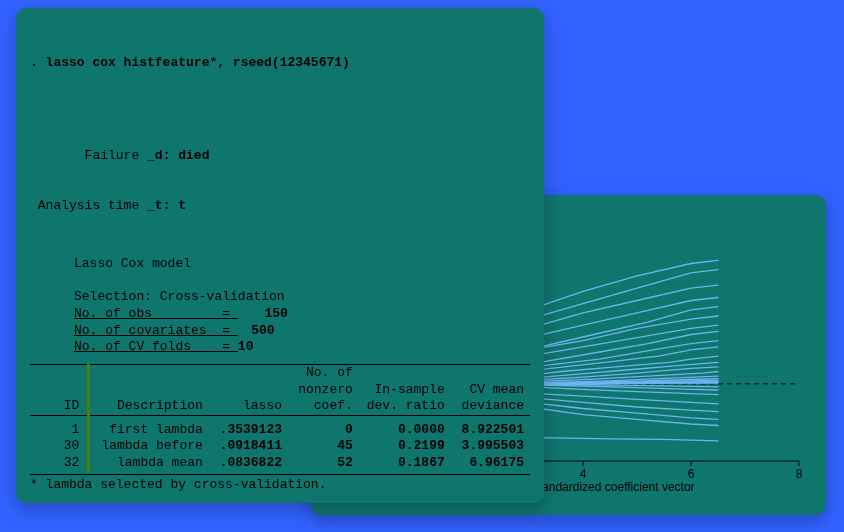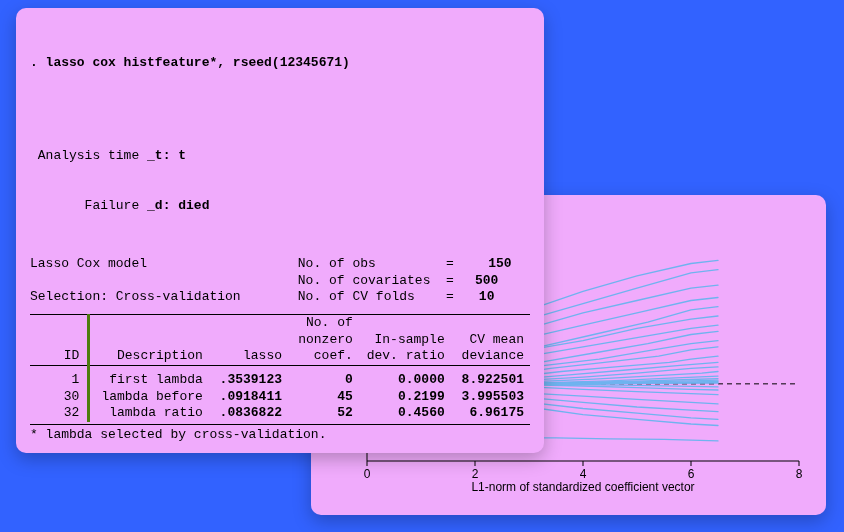--- a/index.html
+++ b/index.html
@@ -8,21 +8,21 @@
     width: 844px;
     height: 532px;
     background: #3262ff;
     font-family: "Courier New", Courier, monospace;
     font-size: 13px;
     color: #000;
     overflow: hidden;
   }
   .card {
     position: absolute;
-    background: #f0abfc;
+    background: #0f766e;
     border-radius: 10px;
     box-shadow: 0 6px 18px rgba(0,0,0,0.25);
   }
   
   .chart-card {
     left: 311px;
     top: 195px;
     width: 515px;
     height: 320px;
     padding: 0;
@@ -52,31 +52,32 @@
   }
   .output-card .section {
     white-space: pre;
   }
   .b { font-weight: bold; }
   .header-block { margin-bottom: 8px; }
   .model-block {
     position: relative;
     margin-top: 6px;
     margin-bottom: 8px;
+    margin-left: 44px;
   }
   .model-left {
     display: inline-block;
     width: 260px;
     vertical-align: top;
   }
   .model-right {
     display: inline-block;
     vertical-align: top;
   }
-  .kv-row { white-space: pre; }
+  .kv-row { white-space: pre; text-decoration: underline; }
   hr.sep {
     border: none;
     border-top: 1px solid #000;
     margin: 2px 0;
   }
   table.lambda-table {
     border-collapse: collapse;
     width: 100%;
     margin-top: 4px;
   }
@@ -172,34 +173,34 @@
       <path d="M38.0 146.9 L200.0 147.8 L254.0 149.0 L308.0 150.6 L362.0 152.4 L389.0 153.0 " stroke="#6fb3ef" stroke-width="1.3" fill="none" stroke-linejoin="round" stroke-linecap="round"></path>
       <path d="M38.0 146.9 L254.0 147.5 L308.0 148.4 L362.0 149.3 L389.0 149.9 " stroke="#6fb3ef" stroke-width="1.3" fill="none" stroke-linejoin="round" stroke-linecap="round"></path>
     </svg>
 </div>
 
 <div class="card output-card">
 
   <div class="section header-block">
     <div class="b">. lasso cox histfeature*, rseed(12345671)</div>
     <div style="height:10px"></div>
+    <div><span>       Failure </span><span class="b">_d:</span> <span class="b">died</span></div>
     <div><span> Analysis time </span><span class="b">_t:</span> <span class="b">t</span></div>
-    <div><span>       Failure </span><span class="b">_d:</span> <span class="b">died</span></div>
   </div>
 
   <div class="model-block">
     <div class="model-left">
       <div>Lasso Cox model</div>
       <div>&nbsp;</div>
       <div>Selection: Cross-validation</div>
     </div>
     <div class="model-right">
       <div class="kv-row"><span>No. of obs</span><span>         = </span><span class="b" style="display:inline-block;width:50px;text-align:right">150</span></div>
       <div class="kv-row"><span>No. of covariates</span><span>  = </span><span class="b" style="display:inline-block;width:50px;text-align:center">500</span></div>
-      <div class="kv-row"><span>No. of CV folds</span><span>    = </span><span class="b" style="display:inline-block;width:50px;text-align:center">10</span></div>
+      <div class="kv-row"><span>No. of CV folds</span><span>    = </span><span class="b" style="display:inline-block;width:50px;text-align:left">10</span></div>
     </div>
   </div>
 
   <table class="lambda-table">
     <thead>
       <tr>
         <th class="id-col top-border" style="width:55px"><br><br><span>ID</span></th>
         <th class="top-border" style="width:120px"><br><br><span>Description</span></th>
         <th class="top-border" style="width:80px"><br><br><span>lasso</span></th>
         <th class="top-border" style="width:70px"><span>No. of</span><br><span>nonzero</span><br><span>coef.</span></th>
@@ -219,23 +220,23 @@
         <tr>
           <td class="id-col" style="white-space:pre">   30</td>
           <td>lambda before</td>
           <td class="b">.0918411</td>
           <td class="b">45</td>
           <td class="b">0.2199</td>
           <td class="b">3.995503</td>
         </tr>
         <tr>
           <td class="id-col" style="white-space:pre">   32</td>
-          <td>lambda ratio</td>
+          <td>lambda mean</td>
           <td class="b">.0836822</td>
           <td class="b">52</td>
-          <td class="b">0.4560</td>
+          <td class="b">0.1867</td>
           <td class="b">6.96175</td>
         </tr>
       </tbody>
   </table>
   <hr class="sep">
   <div class="footnote">* lambda selected by cross-validation.</div>
 </div>
 
 </body></html>

